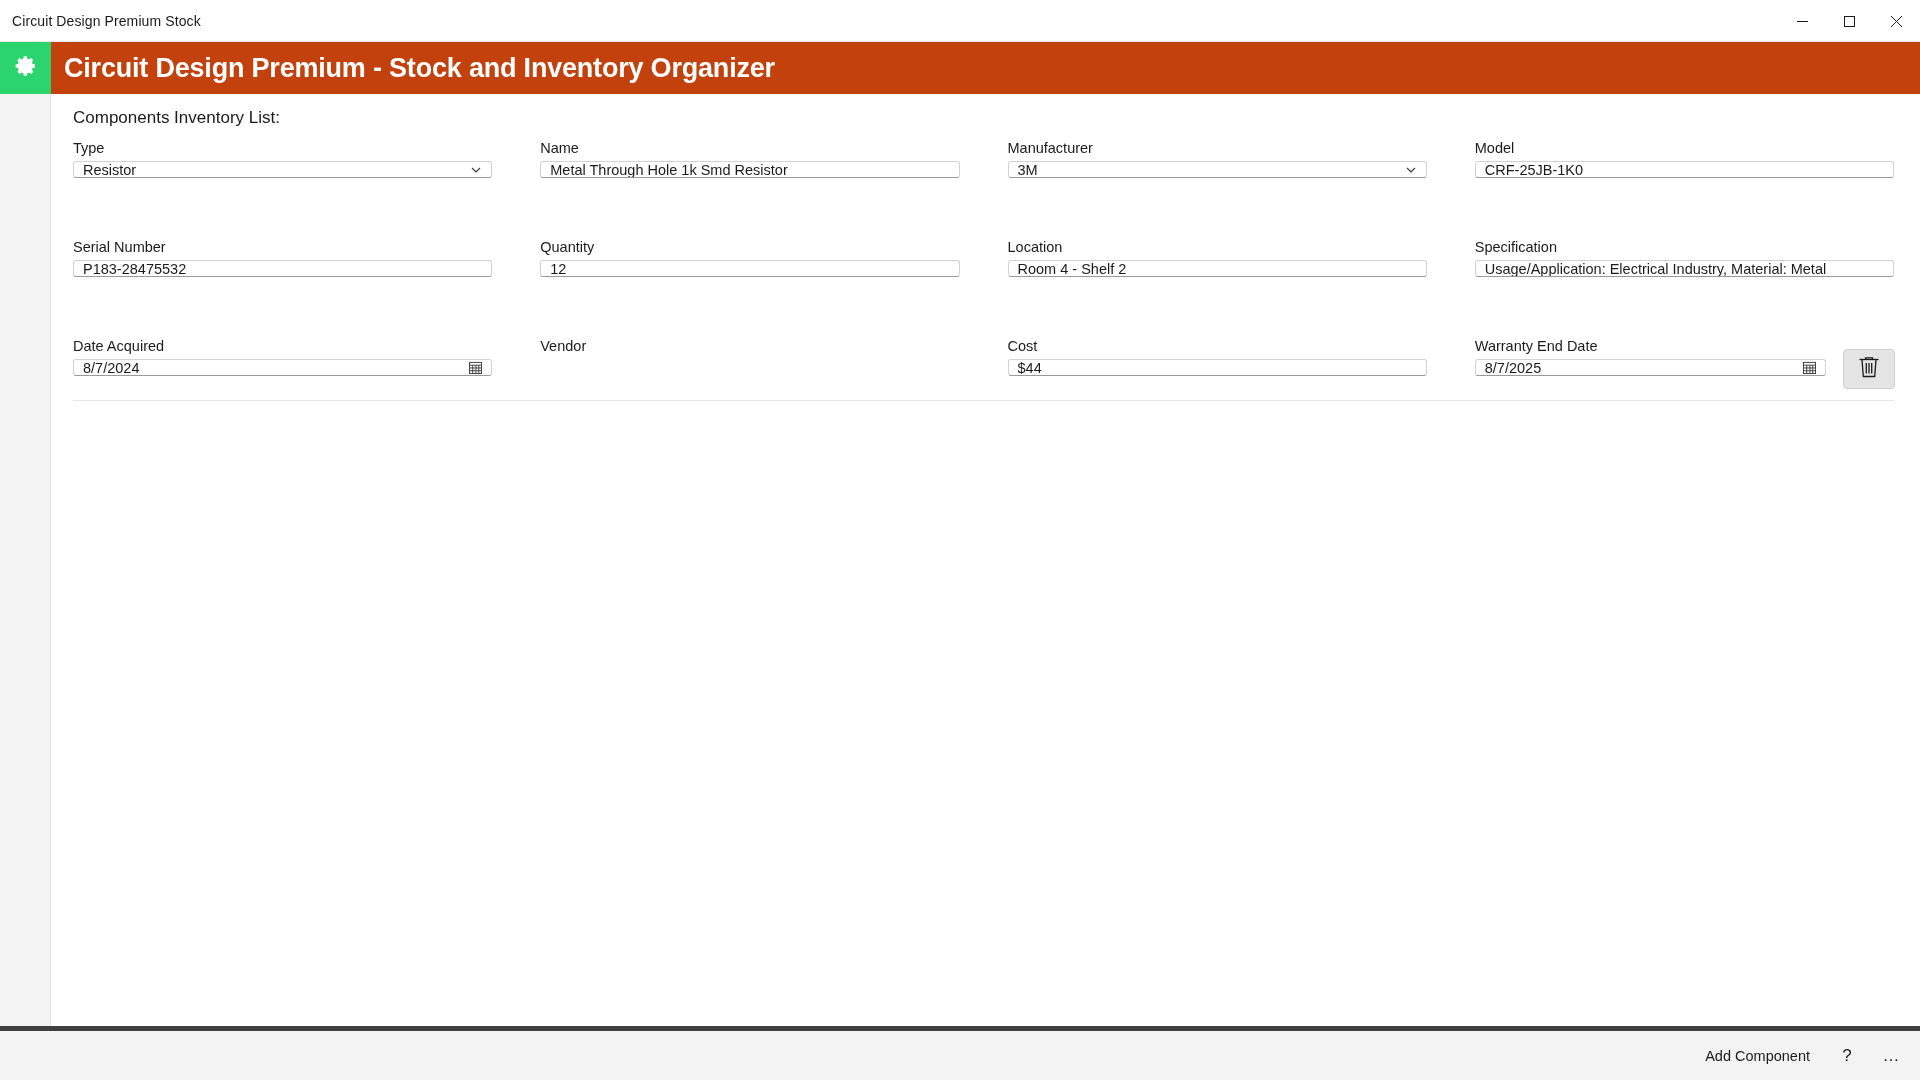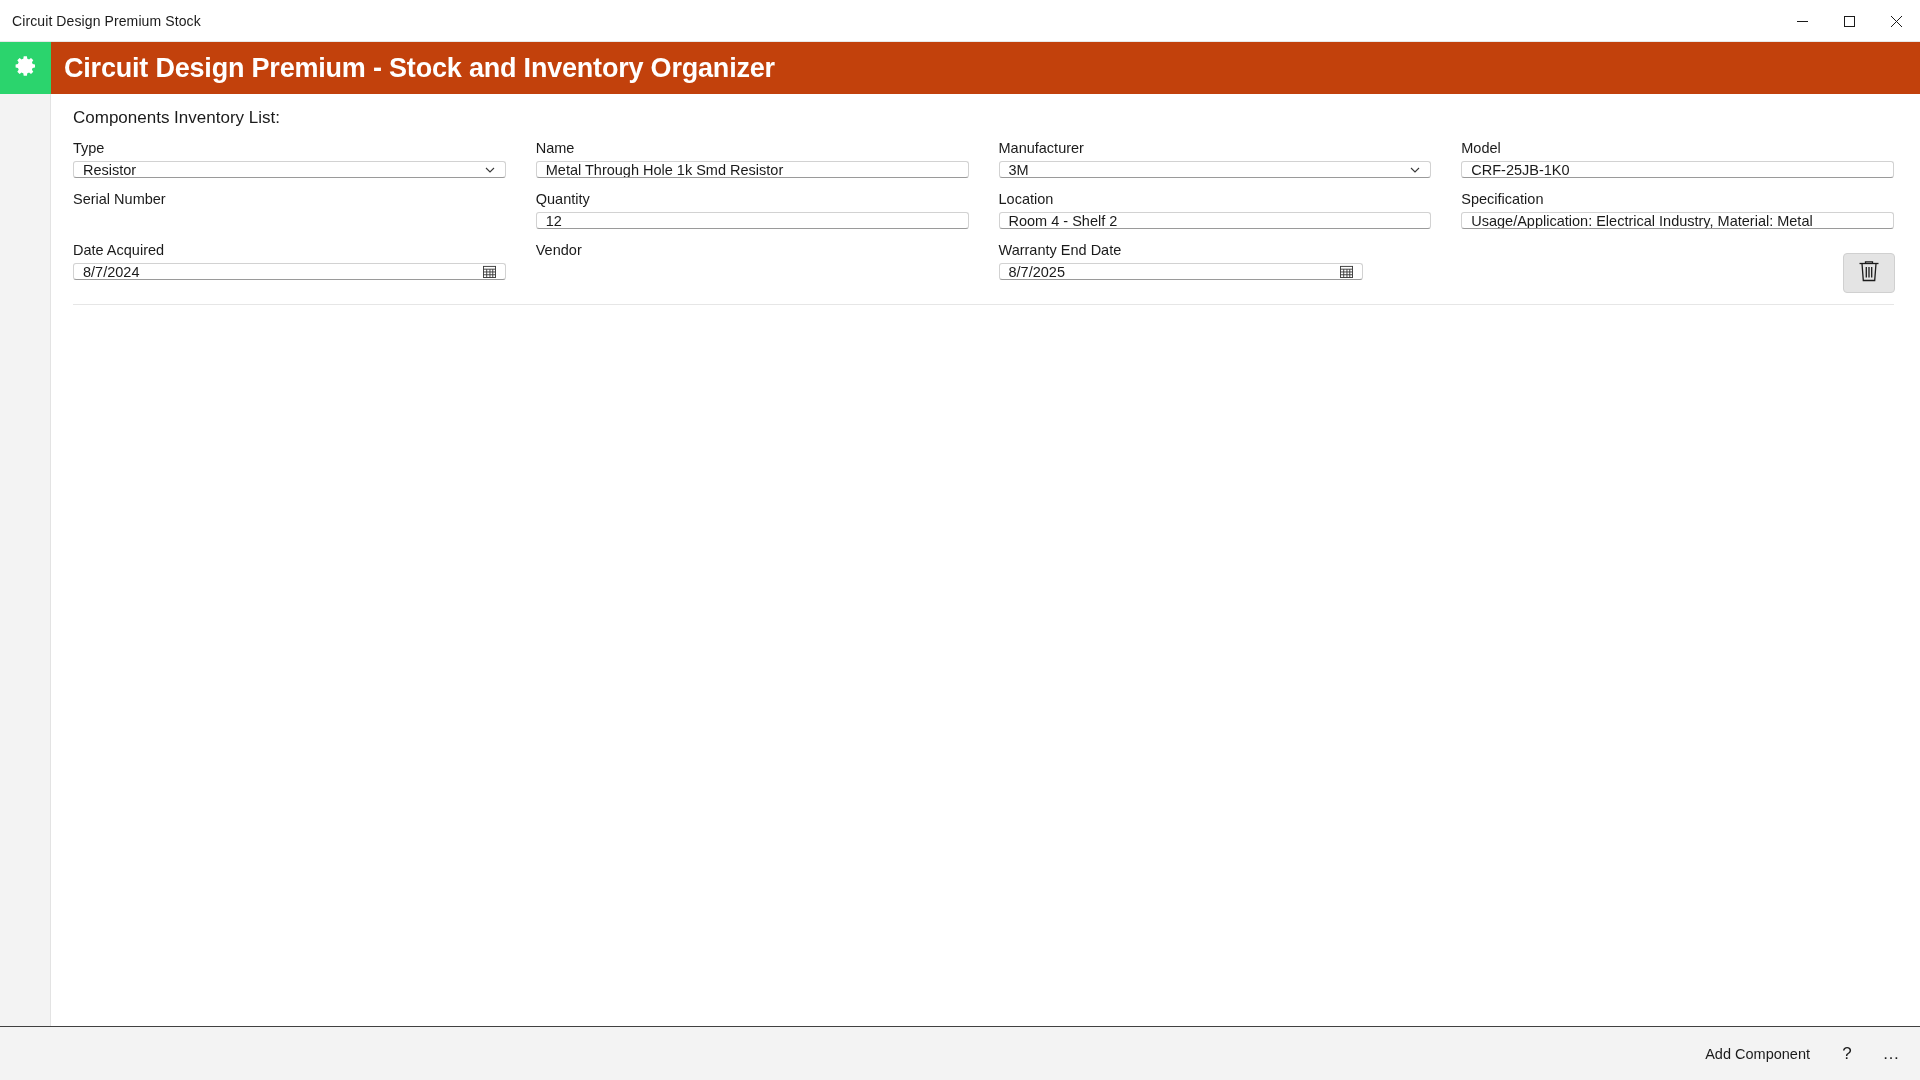--- a/index.html
+++ b/index.html
@@ -95,20 +95,21 @@
     margin: 0 0 12px 0;
     font-weight: normal;
   }
 
   .form-grid {
     display: grid;
     grid-template-columns: repeat(4, 1fr);
     column-gap: 30px;
     row-gap: 0px;
     position: relative;
+    gap: 48px;
   }
   .field { margin-bottom: 13px; }
   .field-label {
     font-size: 14.5px;
     color: #1b1b1b;
     margin-bottom: 5px;
     display: block;
   }
   .control {
     height: 17px;
@@ -165,21 +166,21 @@
 
   .separator {
     border-top: 1px solid #e6e6e6;
     margin-top: 11px;
   }
 
   
   .footer {
     height: 54px;
     background: #f3f3f3;
-    border-top: 1px solid #404040;
+    border-top: 5px solid #404040;
     display: flex;
     align-items: center;
     justify-content: flex-end;
     padding-right: 8px;
   }
   .footer-btn {
     height: 38px;
     display: flex;
     align-items: center;
     justify-content: center;
@@ -278,20 +279,23 @@
 
       <div class="field">
         <span class="field-label">Model</span>
         <div class="control">
           <span class="value">CRF-25JB-1K0</span>
         </div>
       </div>
 
       <div class="field">
         <span class="field-label">Serial Number</span>
+        <div class="control">
+          <span class="value">P183-28475532</span>
+        </div>
       </div>
 
       <div class="field">
         <span class="field-label">Quantity</span>
         <div class="control">
           <span class="value">12</span>
         </div>
       </div>
 
       <div class="field">
@@ -323,20 +327,26 @@
               <line x1="0.5" y1="10.5" x2="13.5" y2="10.5"></line>
             </svg>
           </span>
         </div>
       </div>
 
       <div class="field">
         <span class="field-label">Vendor</span>
       </div>
 
+      <div class="field">
+        <span class="field-label">Cost</span>
+        <div class="control">
+          <span class="value">$44</span>
+        </div>
+      </div>
 
       <div class="field" style="padding-right:68px;">
         <span class="field-label">Warranty End Date</span>
         <div class="control">
           <span class="value">8/7/2025</span>
           <span class="cal-icon">
             <svg width="13" height="13" viewBox="0 0 14 14" fill="none" stroke="currentColor" stroke-width="1">
               <rect x="0.5" y="1.5" width="13" height="12"></rect>
               <line x1="0.5" y1="4.5" x2="13.5" y2="4.5"></line>
               <line x1="4" y1="4.5" x2="4" y2="13.5"></line>

